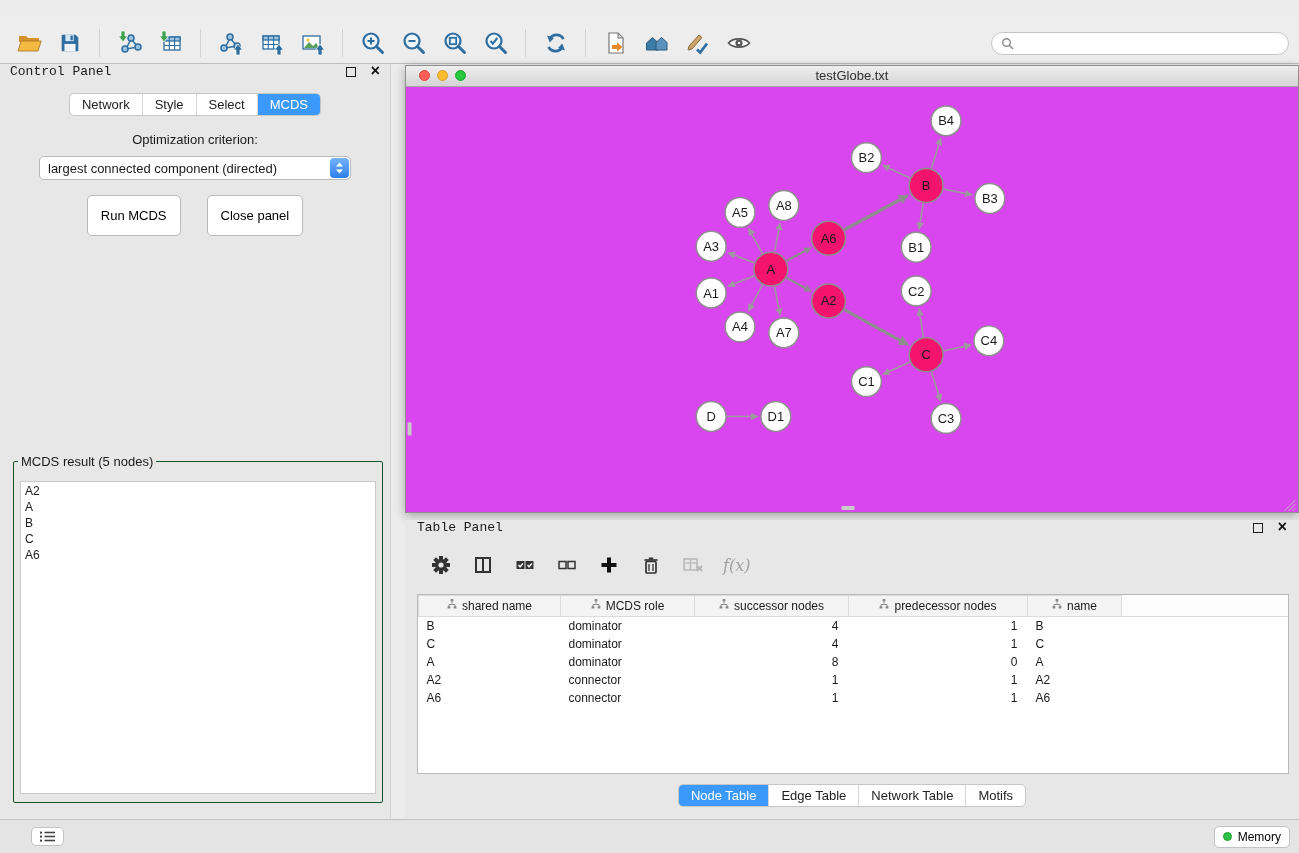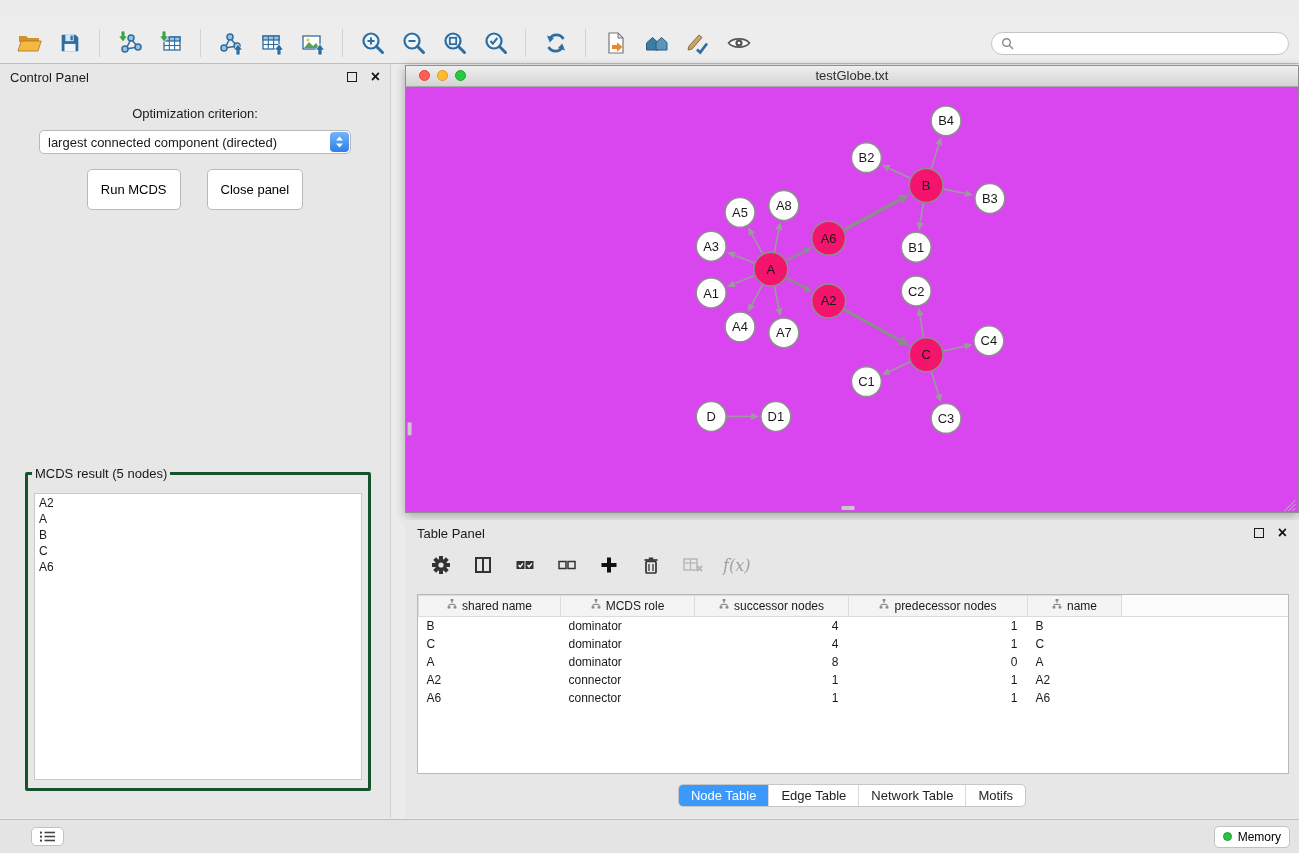--- a/index.html
+++ b/index.html
@@ -21,35 +21,35 @@
   .tbtn{width:37px;height:34px;display:flex;align-items:center;justify-content:center;border-radius:4px;flex:0 0 auto;}
   .tsep{width:1px;height:28px;background:#d2d2d2;margin:0 7px;flex:0 0 auto;}
   .searchbox{margin-left:auto;width:298px;height:23px;background:#fff;border:1px solid #c4c4c4;border-radius:12px;display:flex;align-items:center;padding:0 9px;gap:5px;box-sizing:border-box;}
   .searchbox input{border:none;outline:none;flex:1;font-size:12px;background:transparent;font-family:inherit;}
 
   
   .main{position:absolute;top:64px;left:0;right:0;bottom:35px;}
 
   
   .control-panel{position:absolute;left:0;top:0;width:391px;height:100%;background:#e7e7e7;border-right:1px solid #cfcfcf;box-sizing:border-box;}
-  .panel-header{height:26px;display:flex;align-items:center;padding:0 10px;font-size:13px;}
+  .panel-header{height:26px;display:flex;align-items:flex-start;padding:0 10px;font-size:13px;font-family:Liberation Mono, monospace;}
   .ph-icons{margin-left:auto;display:flex;gap:14px;align-items:center;}
   .float-box{width:8px;height:8px;border:1.5px solid #1a1a1a;}
   .close-x{font-size:16px;font-weight:bold;line-height:1;color:#111;}
   .cp-tabs{display:flex;justify-content:center;margin-top:3px;}
   .segmented{display:inline-flex;background:#fff;border:1px solid #c6c6c6;border-radius:5px;overflow:hidden;}
   .seg-tab{padding:3px 12px;font-size:13px;color:#222;border-right:1px solid #d8d8d8;cursor:default;}
   .seg-tab:last-child{border-right:none;}
   .seg-tab.active{background:#3b99fc;color:#fff;}
   .opt-label{text-align:center;margin-top:16px;font-size:13px;}
   .dropdown{width:312px;height:24px;margin:9px auto 0;background:#fff;border:1px solid #b9b9b9;border-radius:5px;display:flex;align-items:center;font-size:13px;padding-left:8px;box-sizing:border-box;position:relative;}
   .dd-stepper{position:absolute;right:1px;top:1px;bottom:1px;width:19px;background:linear-gradient(#74b3fc,#2f7fe8);border-radius:4px;display:flex;align-items:center;justify-content:center;}
   .btn-row{display:flex;justify-content:center;gap:26px;margin-top:15px;}
   .btn{background:#fff;border:1px solid #b9b9b9;border-radius:5px;font-size:13px;padding:12px 13px;font-family:inherit;}
-  .result-box{position:absolute;left:13px;right:7px;top:390px;bottom:15px;border:3px solid #14532d;margin:12px;padding:0;border-radius:2px;}
+  .result-box{position:absolute;left:13px;right:7px;top:390px;bottom:15px;border:1px solid #14532d;margin:0;padding:0;border-radius:2px;}
   .result-box legend{font-size:13px;padding:0 3px;margin-left:4px;}
   .result-list{position:absolute;left:6px;right:6px;top:12px;bottom:8px;background:#fff;border:1px solid #c9c9c9;font-size:12px;line-height:16px;padding:1px 4px;overflow:hidden;}
 
   
   .right-col{position:absolute;left:405px;top:0;right:0;bottom:0;}
 
   
   .network-window{position:absolute;top:1px;left:0;right:0;height:448px;background:#fff;border:1px solid #8f8f8f;box-shadow:0 3px 10px rgba(0,0,0,0.3);box-sizing:border-box;}
   .nw-titlebar{height:20px;background:linear-gradient(#efefef,#d4d4d4);border-bottom:1px solid #a8a8a8;position:relative;}
   .nw-traffic{position:absolute;left:13px;top:4px;display:flex;gap:7px;}
@@ -236,20 +236,28 @@
 
   <div class="main">
 
     <div class="control-panel">
       <div class="panel-header">
         <span>Control Panel</span>
         <span class="ph-icons">
           <span class="float-box"></span>
           <span class="close-x">×</span>
         </span>
+      </div>
+      <div class="cp-tabs">
+        <div class="segmented" id="cp-tabs-seg">
+            <div class="seg-tab">Network</div>
+            <div class="seg-tab">Style</div>
+            <div class="seg-tab">Select</div>
+            <div class="seg-tab active">MCDS</div>
+          </div>
       </div>
       <div class="opt-label">Optimization criterion:</div>
       <div class="dropdown">
         <span>largest connected component (directed)</span>
         <span class="dd-stepper">
           <svg width="9" height="12" viewBox="0 0 9 12">
               <polygon points="4.5,0.5 8,4.5 1,4.5" fill="#fff"></polygon>
               <polygon points="4.5,11.5 8,7.5 1,7.5" fill="#fff"></polygon>
             </svg>
         </span>

